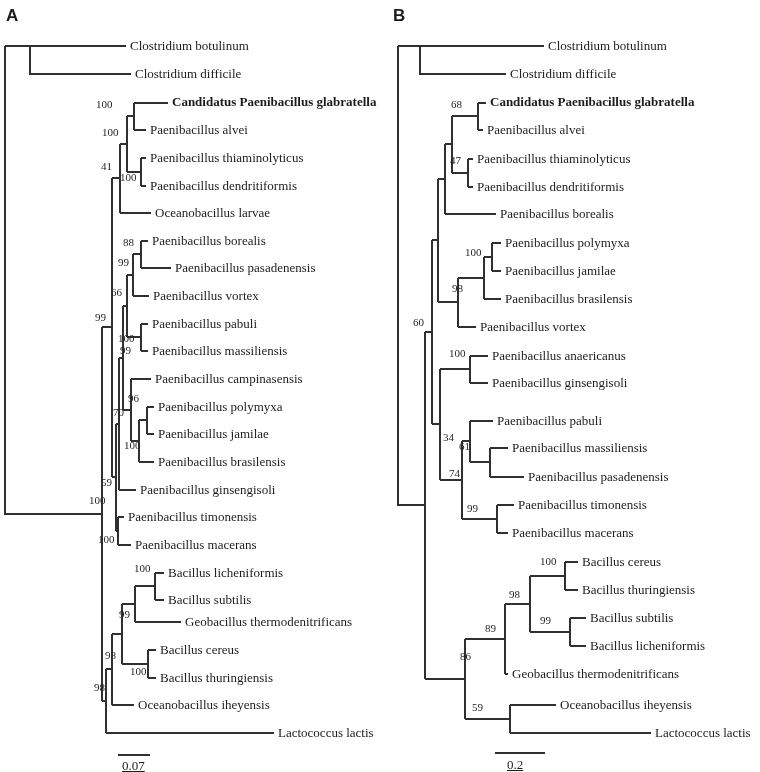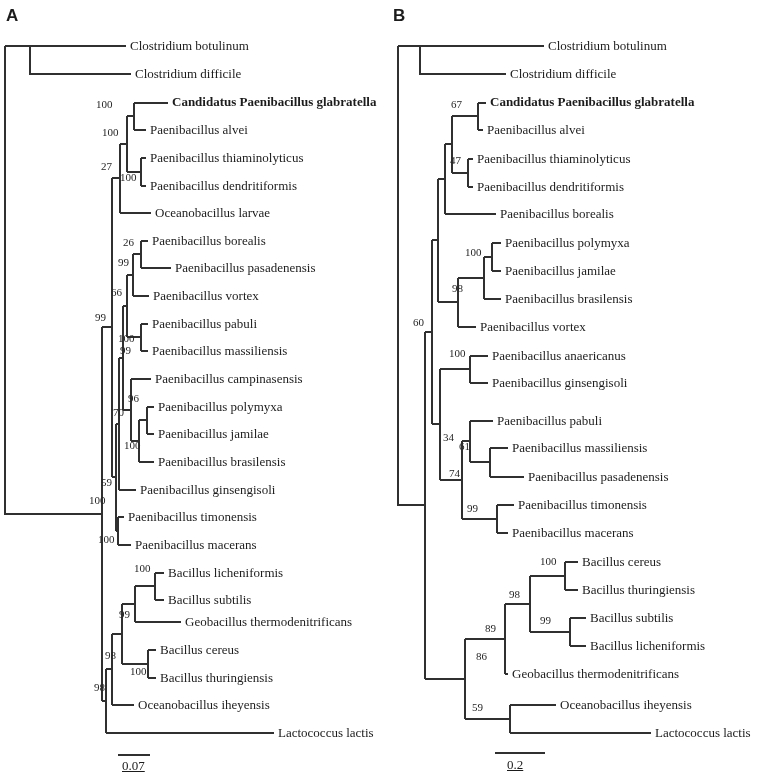--- a/index.html
+++ b/index.html
@@ -98,23 +98,23 @@
   <span class="tx" style="left:168px;top:566px">Bacillus licheniformis</span>
   <span class="tx" style="left:168px;top:593px">Bacillus subtilis</span>
   <span class="tx" style="left:185px;top:615px">Geobacillus thermodenitrificans</span>
   <span class="tx" style="left:160px;top:643px">Bacillus cereus</span>
   <span class="tx" style="left:160px;top:671px">Bacillus thuringiensis</span>
   <span class="tx" style="left:138px;top:698px">Oceanobacillus iheyensis</span>
   <span class="tx" style="left:278px;top:726px">Lactococcus lactis</span>
 
   <span class="bs" style="left:96px;top:99px">100</span>
   <span class="bs" style="left:102px;top:127px">100</span>
-  <span class="bs" style="left:101px;top:161px">27</span>
+  <span class="bs" style="left:101px;top:161px">41</span>
   <span class="bs" style="left:120px;top:172px">100</span>
-  <span class="bs" style="left:123px;top:237px">26</span>
+  <span class="bs" style="left:123px;top:237px">88</span>
   <span class="bs" style="left:118px;top:257px">99</span>
   <span class="bs" style="left:111px;top:287px">66</span>
   <span class="bs" style="left:95px;top:312px">99</span>
   <span class="bs" style="left:118px;top:333px">100</span>
   <span class="bs" style="left:120px;top:345px">99</span>
   <span class="bs" style="left:128px;top:393px">96</span>
   <span class="bs" style="left:113px;top:407px">70</span>
   <span class="bs" style="left:124px;top:440px">100</span>
   <span class="bs" style="left:101px;top:477px">59</span>
   <span class="bs" style="left:89px;top:495px">100</span>
@@ -146,32 +146,32 @@
   <span class="tx" style="left:518px;top:498px">Paenibacillus timonensis</span>
   <span class="tx" style="left:512px;top:526px">Paenibacillus macerans</span>
   <span class="tx" style="left:582px;top:555px">Bacillus cereus</span>
   <span class="tx" style="left:582px;top:583px">Bacillus thuringiensis</span>
   <span class="tx" style="left:590px;top:611px">Bacillus subtilis</span>
   <span class="tx" style="left:590px;top:639px">Bacillus licheniformis</span>
   <span class="tx" style="left:512px;top:667px">Geobacillus thermodenitrificans</span>
   <span class="tx" style="left:560px;top:698px">Oceanobacillus iheyensis</span>
   <span class="tx" style="left:655px;top:726px">Lactococcus lactis</span>
 
-  <span class="bs" style="left:451px;top:99px">67</span>
+  <span class="bs" style="left:451px;top:99px">68</span>
   <span class="bs" style="left:450px;top:155px">47</span>
   <span class="bs" style="left:465px;top:247px">100</span>
   <span class="bs" style="left:452px;top:283px">98</span>
   <span class="bs" style="left:413px;top:317px">60</span>
   <span class="bs" style="left:449px;top:348px">100</span>
   <span class="bs" style="left:443px;top:432px">34</span>
   <span class="bs" style="left:459px;top:441px">61</span>
   <span class="bs" style="left:449px;top:468px">74</span>
   <span class="bs" style="left:467px;top:503px">99</span>
   <span class="bs" style="left:540px;top:556px">100</span>
   <span class="bs" style="left:509px;top:589px">98</span>
   <span class="bs" style="left:540px;top:615px">99</span>
   <span class="bs" style="left:485px;top:623px">89</span>
-  <span class="bs" style="left:476px;top:651px">86</span>
+  <span class="bs" style="left:460px;top:651px">86</span>
   <span class="bs" style="left:472px;top:702px">59</span>
 
   <span class="scale-label" style="left:507px;top:757px">0.2</span>
 
 </div>
 
 </body></html>

